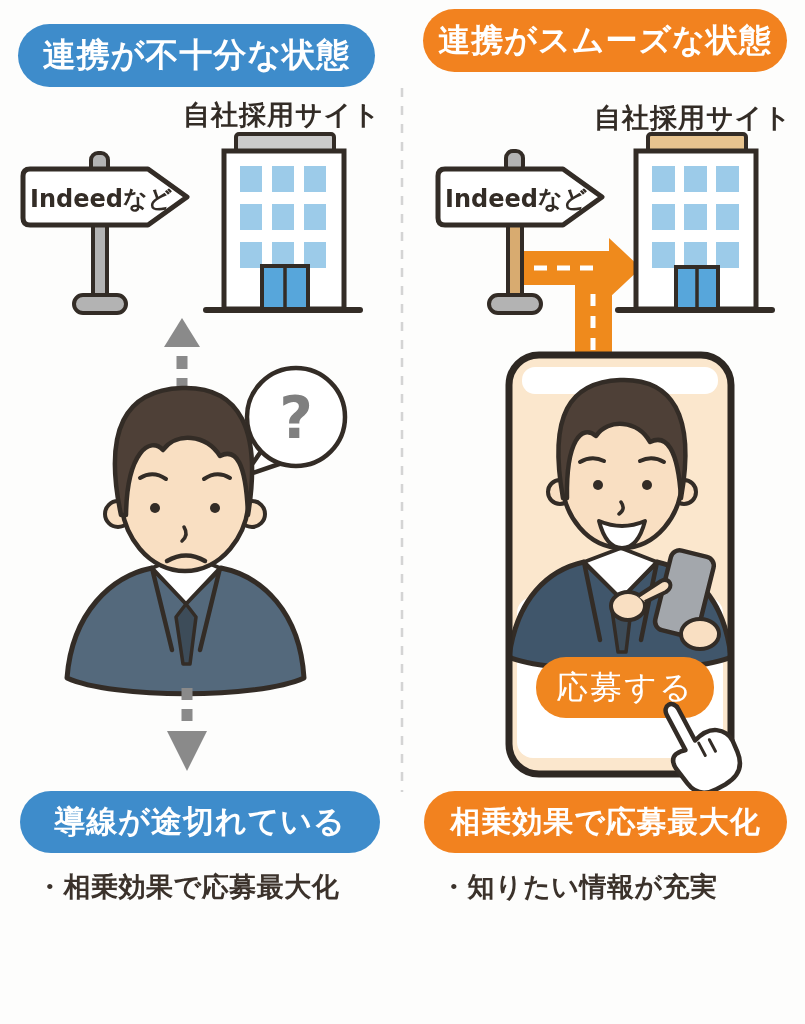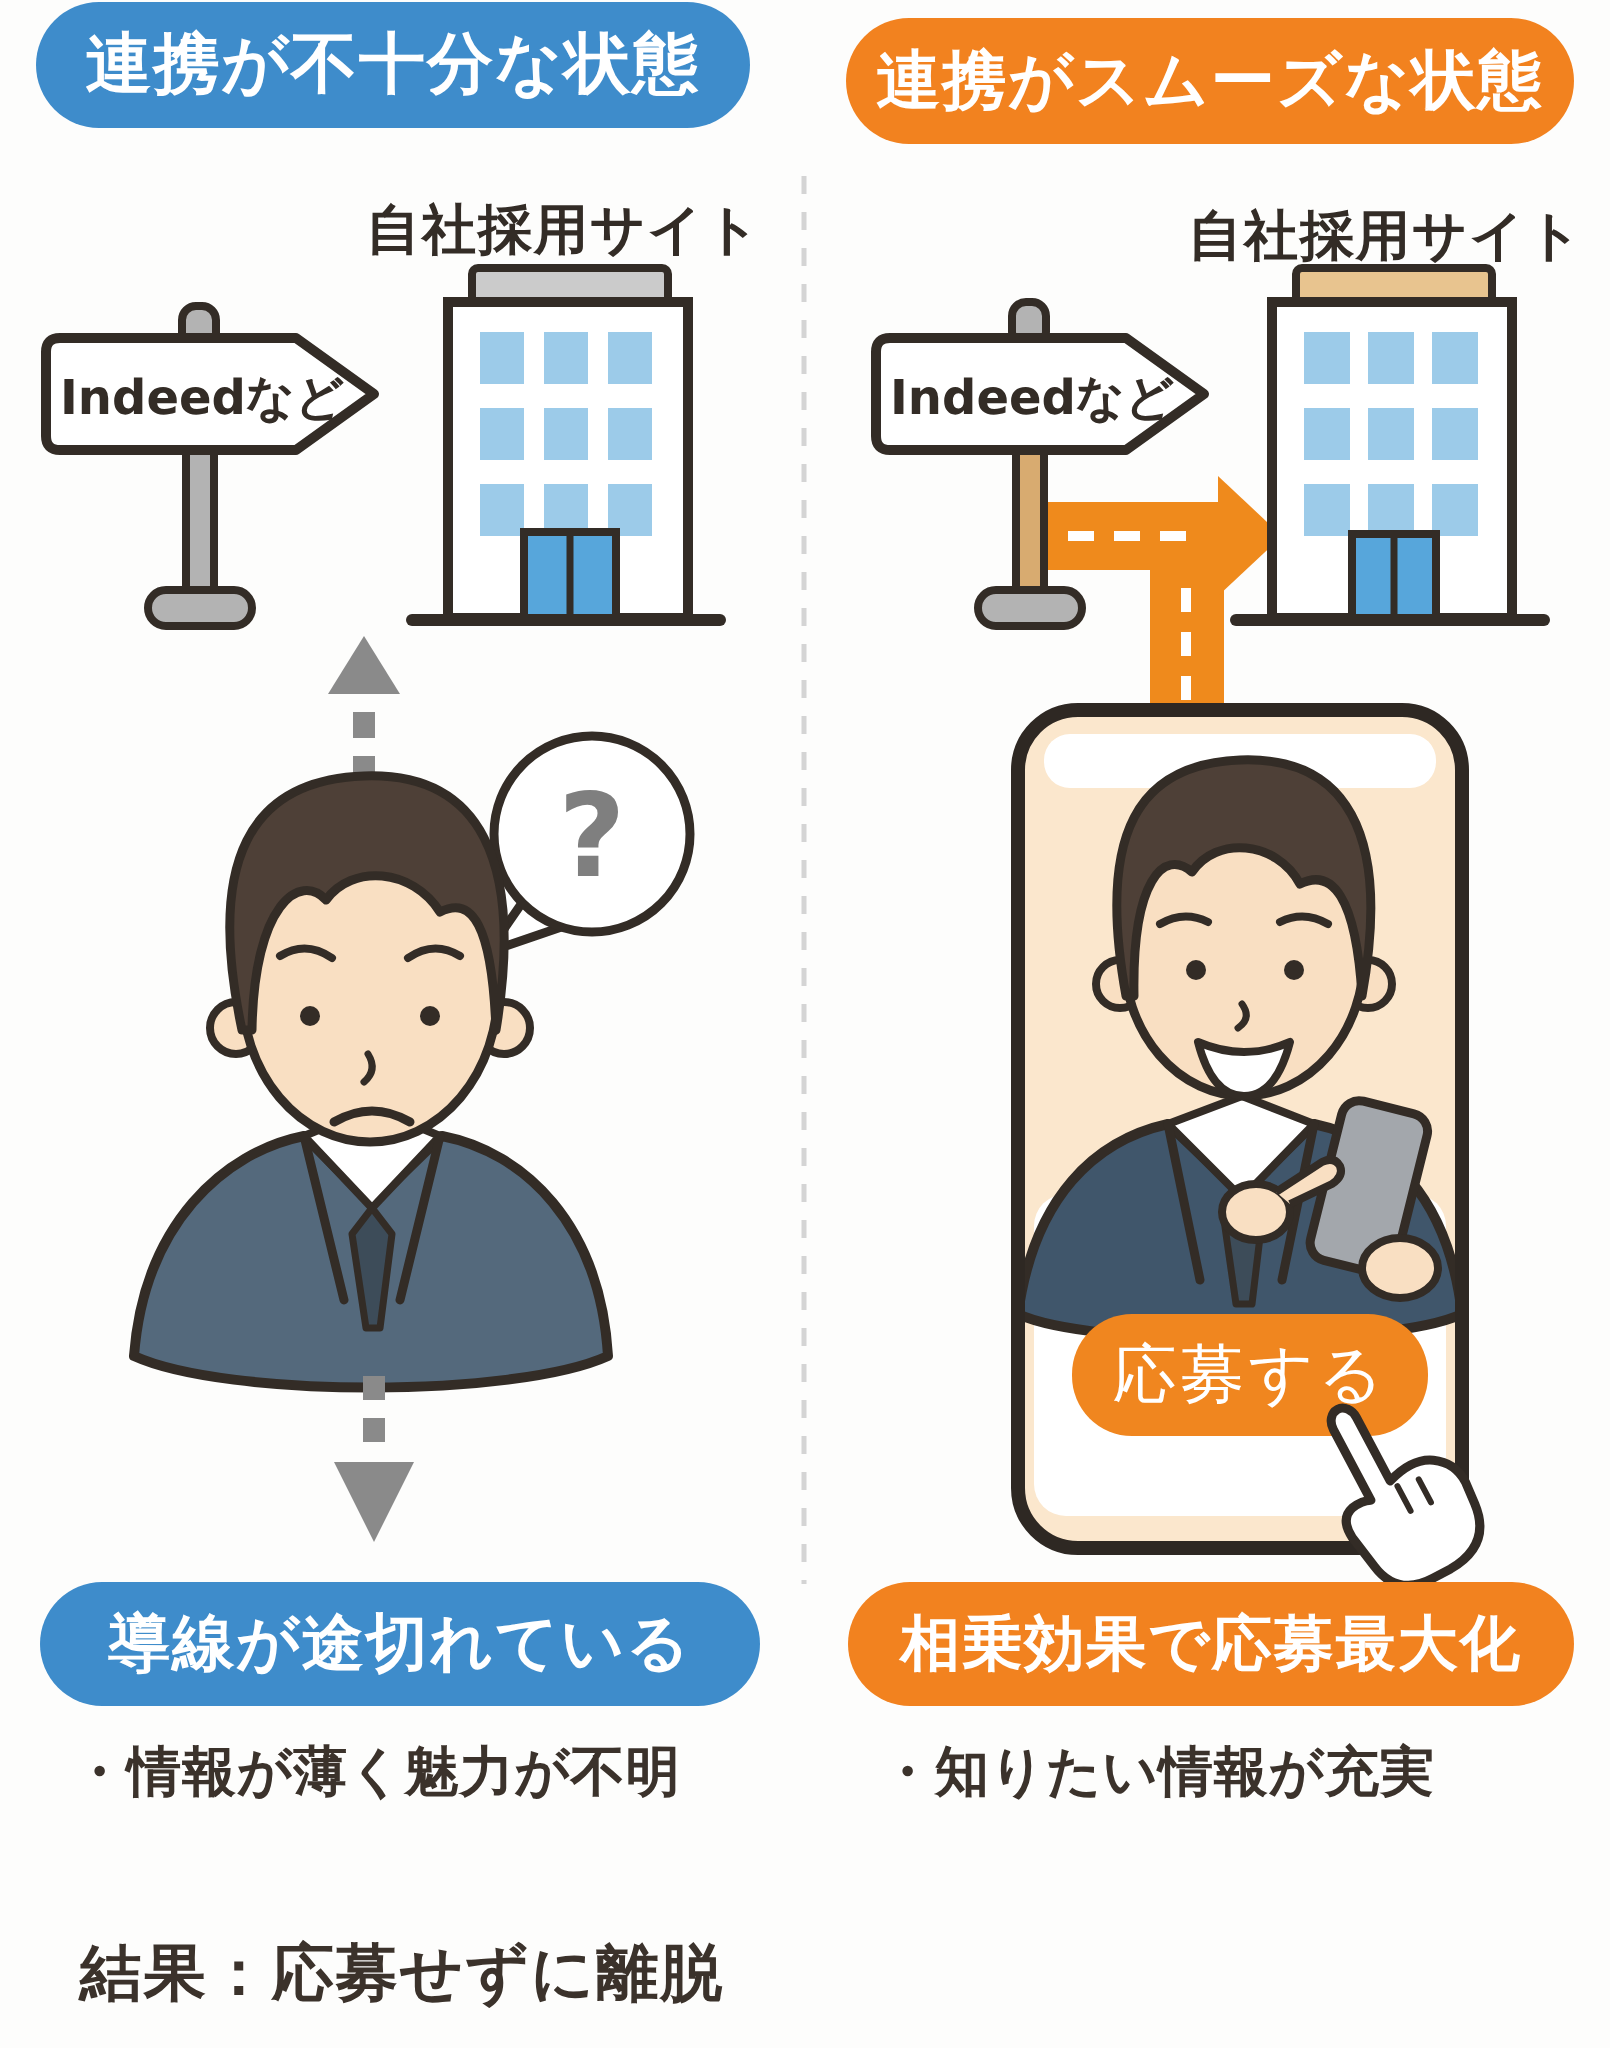--- a/index.html
+++ b/index.html
@@ -9,21 +9,21 @@
     background:#FDFDFC; overflow:hidden;
   }
   .layer{ position:absolute; left:0; top:0; width:805px; height:1024px; }
   .pill{
     position:absolute; display:flex; align-items:center; justify-content:center;
     color:#ffffff; font-weight:bold; border-radius:33px; letter-spacing:1px;
     white-space:nowrap;
   }
   .pill.blue{ background:#3E8CCB; }
   .pill.orange{ background:#F2821F; }
-  .header-left { left:18px;  top:1px;  width:357px; height:63px; font-size:33px; }
+  .header-left { left:18px;  top:24px;  width:357px; height:63px; font-size:33px; }
   .header-right{ left:423px; top:9px;  width:364px; height:63px; font-size:32px; }
   .footer-left { left:20px;  top:791px; width:360px; height:62px; font-size:31px; border-radius:31px; }
   .footer-right{ left:424px; top:791px; width:363px; height:62px; font-size:30px; border-radius:31px; }
   .building-label{
     position:absolute; width:200px; text-align:center;
     font-size:27px; font-weight:bold; color:#332C26; letter-spacing:1px; white-space:nowrap;
   }
   .building-label.left { left:182px; top:97px; }
   .building-label.right{ left:593px; top:100px; }
   .sign-label{
@@ -207,20 +207,19 @@
   <div class="sign-label right">Indeedなど</div>
 
   <div class="question-mark">?</div>
 
   <div class="apply-button-label">応募する</div>
 
   <div class="pill blue footer-left">導線が途切れている</div>
   <div class="pill orange footer-right">相乗効果で応募最大化</div>
 
   <div class="bullets left">
-    <div>・情報が薄く魅力が不明</div>
+    <div>・相乗効果で応募最大化</div>
   </div>
   <div class="bullets right">
     <div>・知りたい情報が充実</div>
   </div>
 
-  <div class="result left">結果：応募せずに離脱</div>
 </div>
 
 </body></html>

